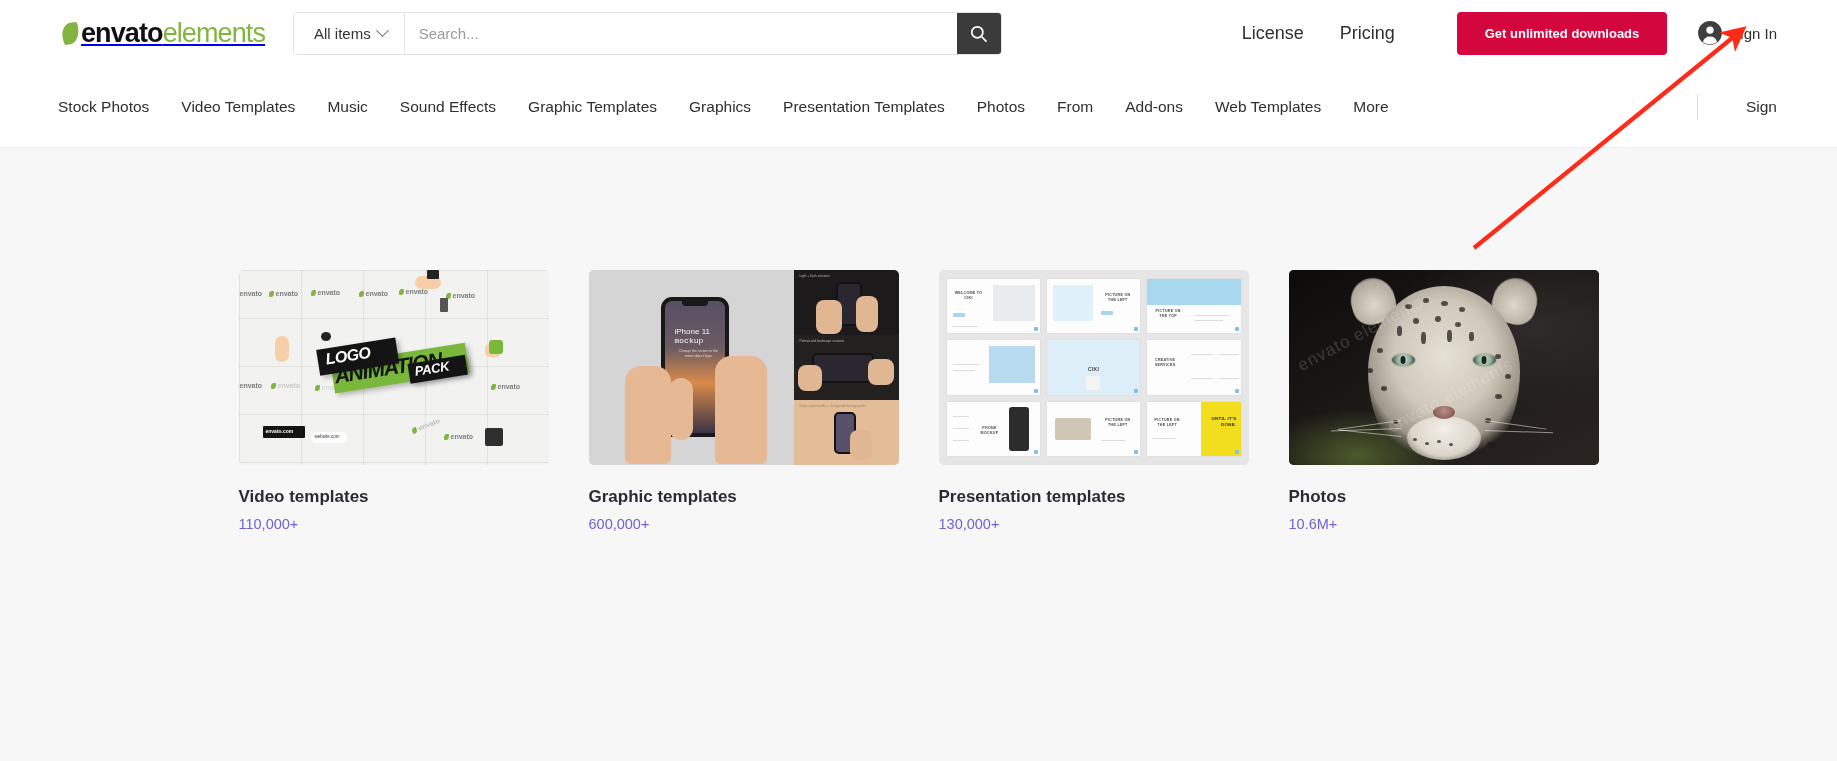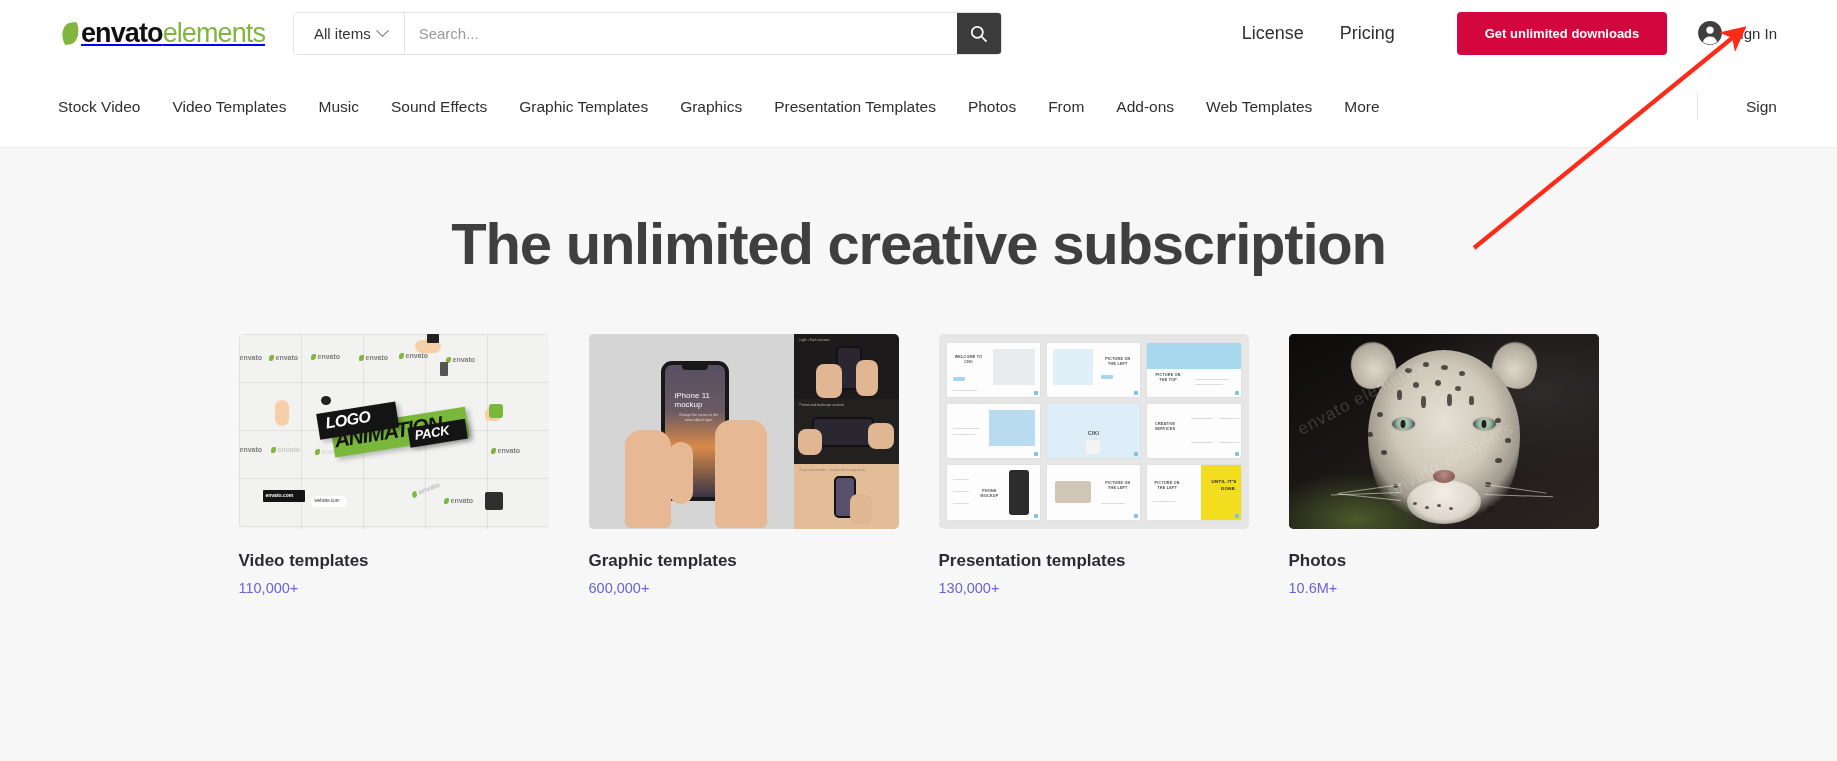--- a/index.html
+++ b/index.html
@@ -395,39 +395,38 @@
             <circle cx="12" cy="12" r="11" fill="#3f3f3f"></circle>
             <circle cx="12" cy="9.3" r="3.4" fill="#ffffff"></circle>
             <path d="M5.4 20.3a6.8 6.8 0 0 1 13.2 0 11 11 0 0 1-13.2 0z" fill="#ffffff"></path>
           </svg>
           <span class="signin-label">Sign In</span>
         </div>
       </div>
     </div>
 
     <nav class="header-nav">
-      <a class="navitem" href="#">Stock Video</a>
+      <a class="navitem" href="#">Stock Photos</a>
       <a class="navitem" href="#">Video Templates</a>
       <a class="navitem" href="#">Music</a>
       <a class="navitem" href="#">Sound Effects</a>
       <a class="navitem" href="#">Graphic Templates</a>
       <a class="navitem" href="#">Graphics</a>
       <a class="navitem" href="#">Presentation Templates</a>
       <a class="navitem" href="#">Photos</a>
       <a class="navitem" href="#">From</a>
       <a class="navitem" href="#">Add-ons</a>
       <a class="navitem" href="#">Web Templates</a>
       <a class="navitem" href="#">More</a>
       <span class="nav-divider"></span>
       <a class="navitem learn" href="#">Sign</a>
     </nav>
   </header>
 
   <section class="hero">
-    <h1>The unlimited creative subscription</h1>
 
     <div class="cards">
 
       <div class="card">
         <div class="thumb t1">
           <div class="grid"></div>
 
           <span class="mini" style="left:-6px;  top:20px;">envato</span>
           <span class="mini" style="left:30px;  top:20px;">envato</span>
           <span class="mini" style="left:72px;  top:19px;">envato</span>
@@ -467,21 +466,21 @@
         <div class="card-title">Video templates</div>
         <div class="card-count">110,000+</div>
       </div>
 
       <div class="card">
         <div class="thumb t2">
           <div class="left">
             <div class="phone">
               <div class="notch"></div>
               <span class="ptxt">iPhone 11</span>
-              <span class="ptxt" style="top:35px;">mockup</span>
+              <span class="ptxt" style="top:35px;font-family:Liberation Mono, monospace;">mockup</span>
               <span class="psub">Change the screen in the smart object layer</span>
             </div>
             <div class="hand-l" style="left:36px; top:96px; width:46px; height:98px;"></div>
             <div class="hand-l" style="left:126px; top:86px; width:52px; height:108px;"></div>
             <div class="hand-l" style="left:80px; top:108px; width:24px; height:62px; border-radius:12px;"></div>
           </div>
           <div class="right">
             <div class="r1">
               <span class="mlabel">Light + Dark versions</span>
               <div class="minip" style="left:42px; top:12px; width:26px; height:44px;"></div>

